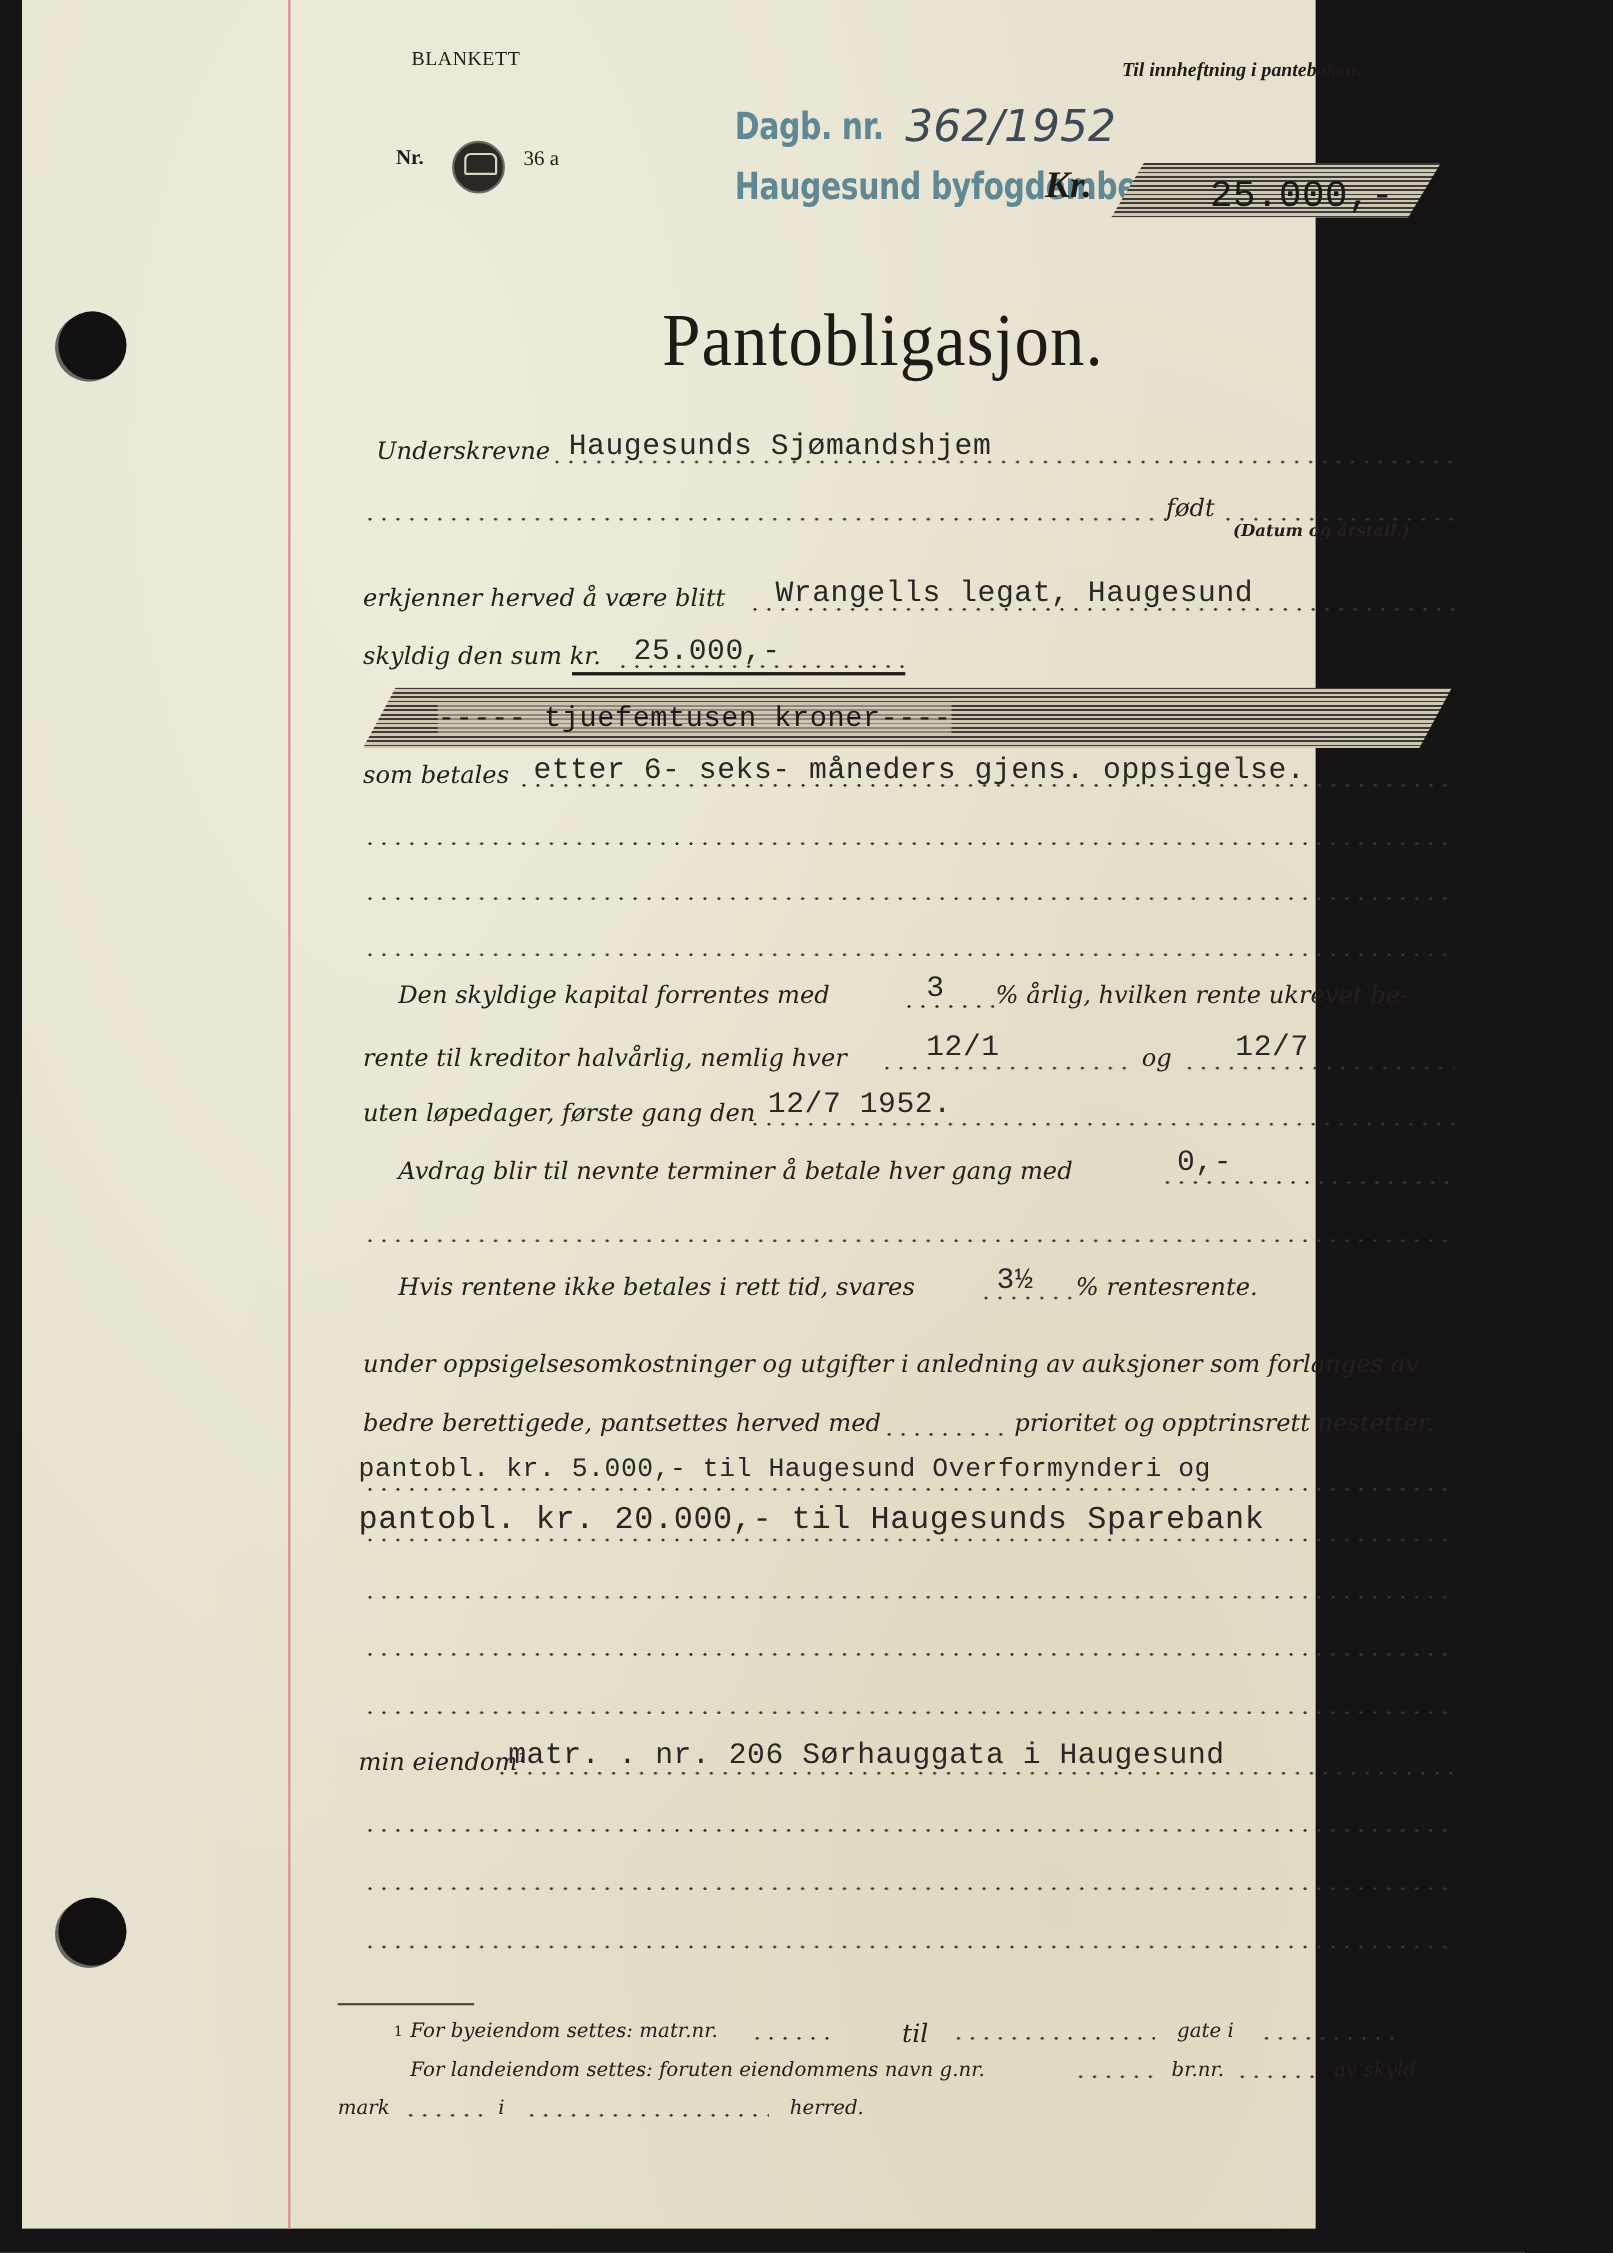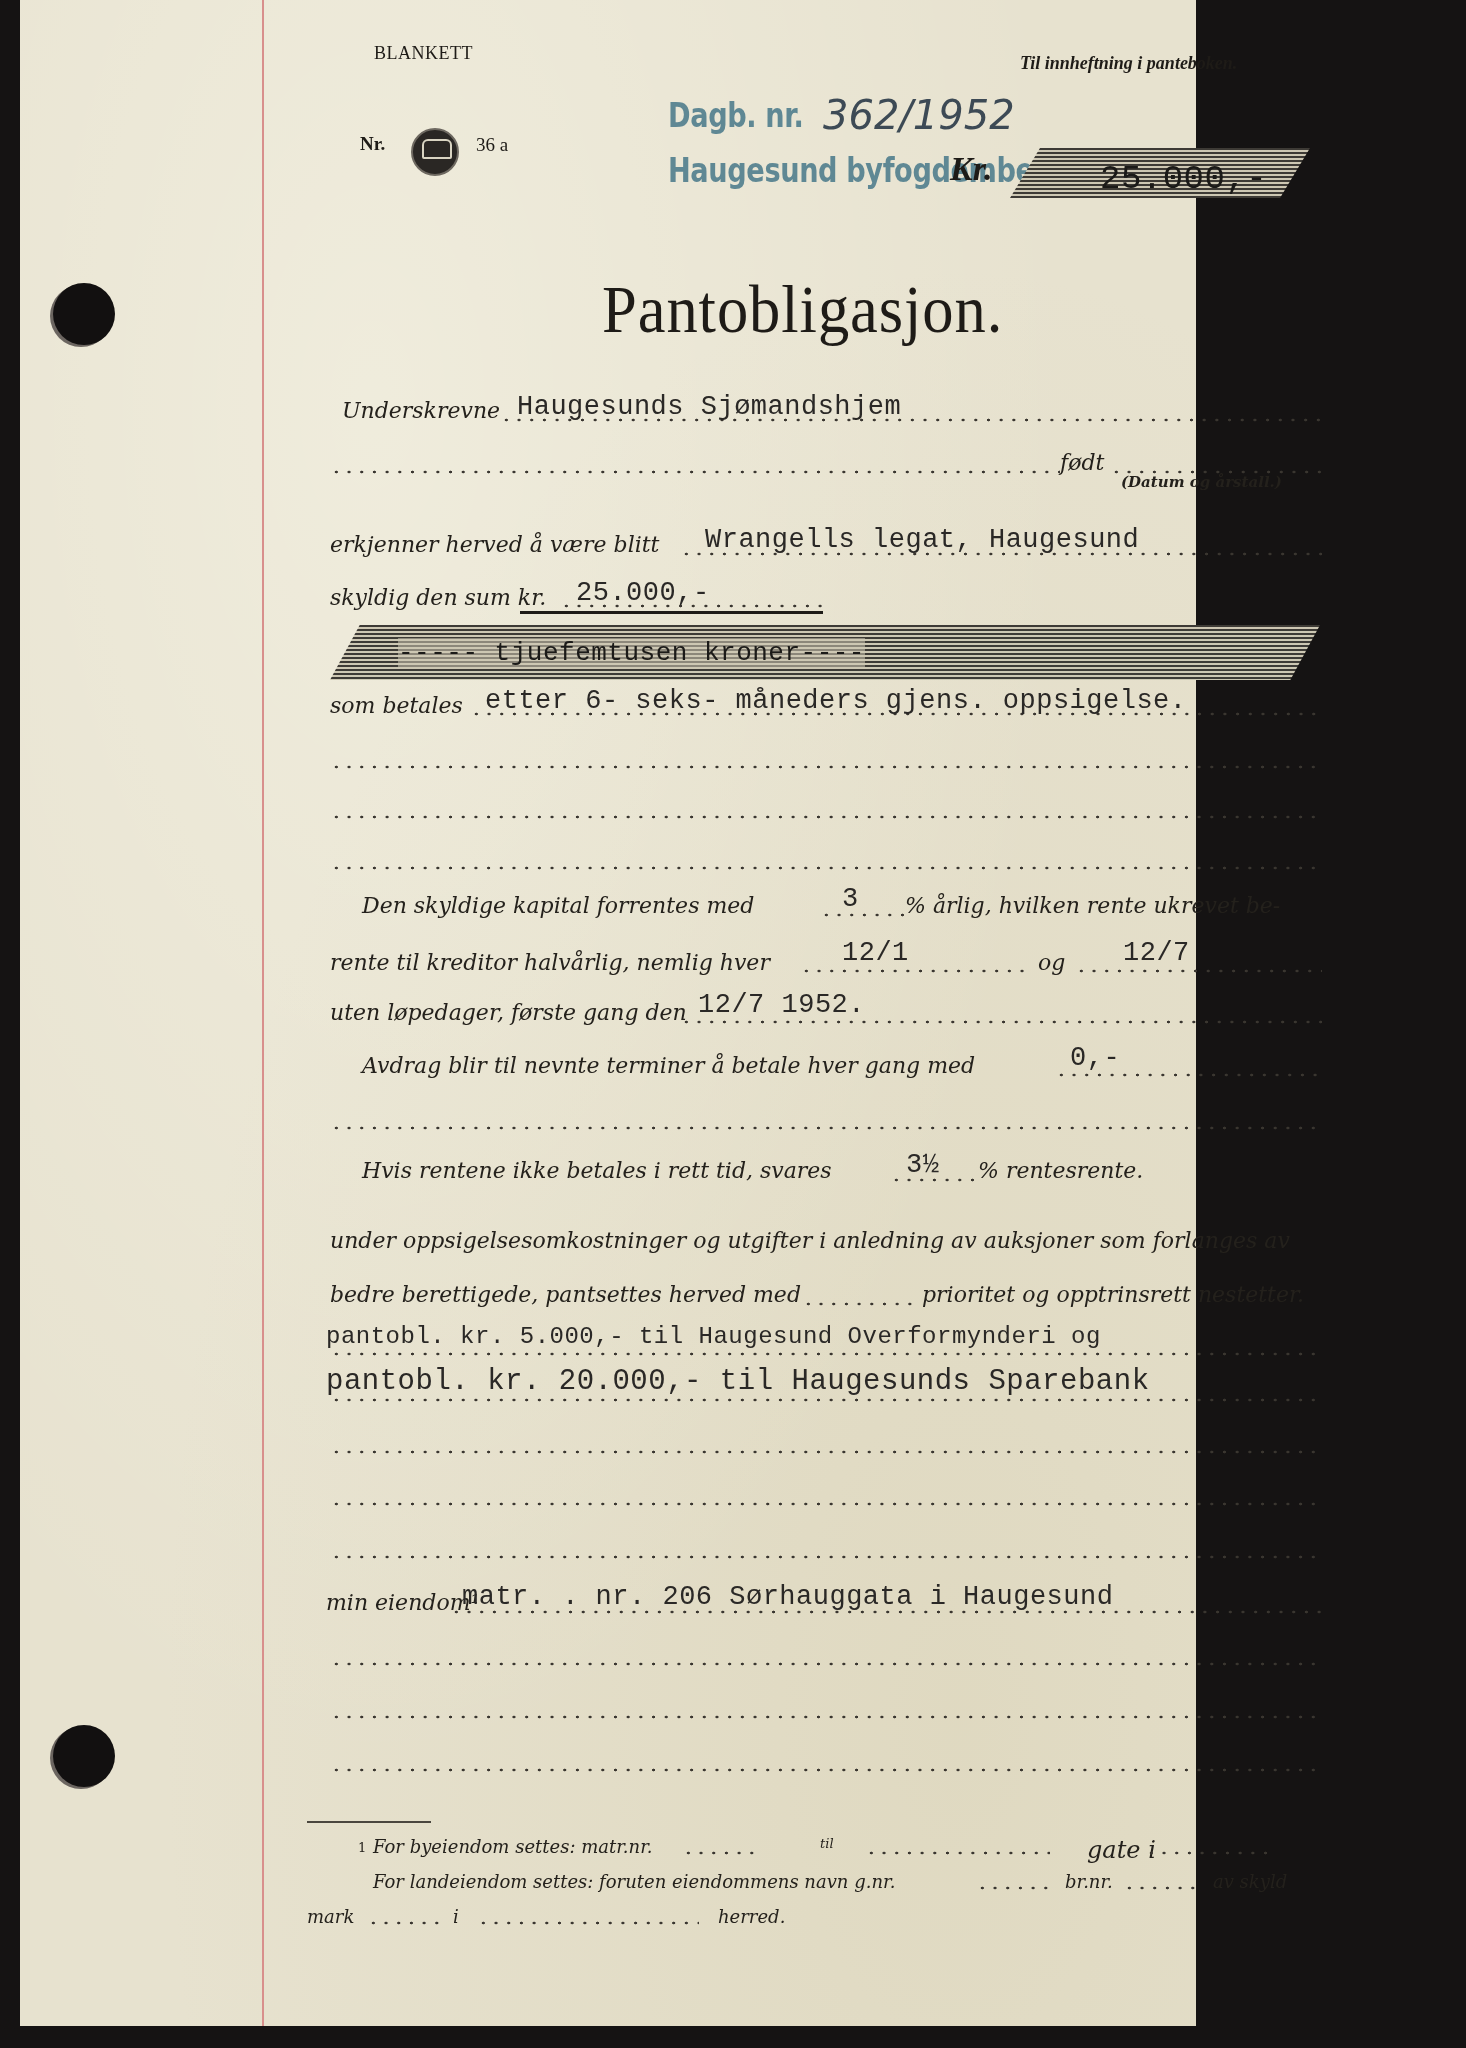--- a/index.html
+++ b/index.html
@@ -134,23 +134,23 @@
   <div class="abs typed" style="left:442px; top:1582px;">matr. . nr. 206 Sørhauggata i Haugesund</div>
 
   <div class="dots" style="left:310px; top:1662px; width:992px;"></div>
   <div class="dots" style="left:310px; top:1715px; width:992px;"></div>
   <div class="dots" style="left:310px; top:1768px; width:992px;"></div>
 
   <div class="abs" style="left:287px; top:1821px; width:124px; height:2px; background:#4a463e;"></div>
   <div class="abs label" style="left:338px; top:1840px; font-size:13px; font-style:normal;">1</div>
   <div class="abs label" style="left:353px; top:1836px; font-size:18px;">For byeiendom settes: matr.nr.</div>
   <div class="dots" style="left:662px; top:1851px; width:80px;"></div>
-  <div class="abs label" style="left:800px; top:1836px; font-size:13px;">til</div>
+  <div class="abs label" style="left:800px; top:1836px; font-size:23px;">til</div>
   <div class="dots" style="left:845px; top:1851px; width:185px;"></div>
-  <div class="abs label" style="left:1050px; top:1836px; font-size:24px;margin-left:17px;">gate i</div>
+  <div class="abs label" style="left:1050px; top:1836px; font-size:18px;">gate i</div>
   <div class="dots" style="left:1125px; top:1851px; width:130px;"></div>
 
   <div class="abs label" style="left:353px; top:1871px; font-size:18px;">For landeiendom settes:  foruten eiendommens navn g.nr.</div>
   <div class="dots" style="left:956px; top:1886px; width:72px;"></div>
   <div class="abs label" style="left:1045px; top:1871px; font-size:18px;">br.nr.</div>
   <div class="dots" style="left:1103px; top:1886px; width:72px;"></div>
   <div class="abs label" style="left:1193px; top:1871px; font-size:18px;">av skyld</div>
 
   <div class="abs label" style="left:287px; top:1906px; font-size:18px;">mark</div>
   <div class="dots" style="left:347px; top:1921px; width:72px;"></div>

